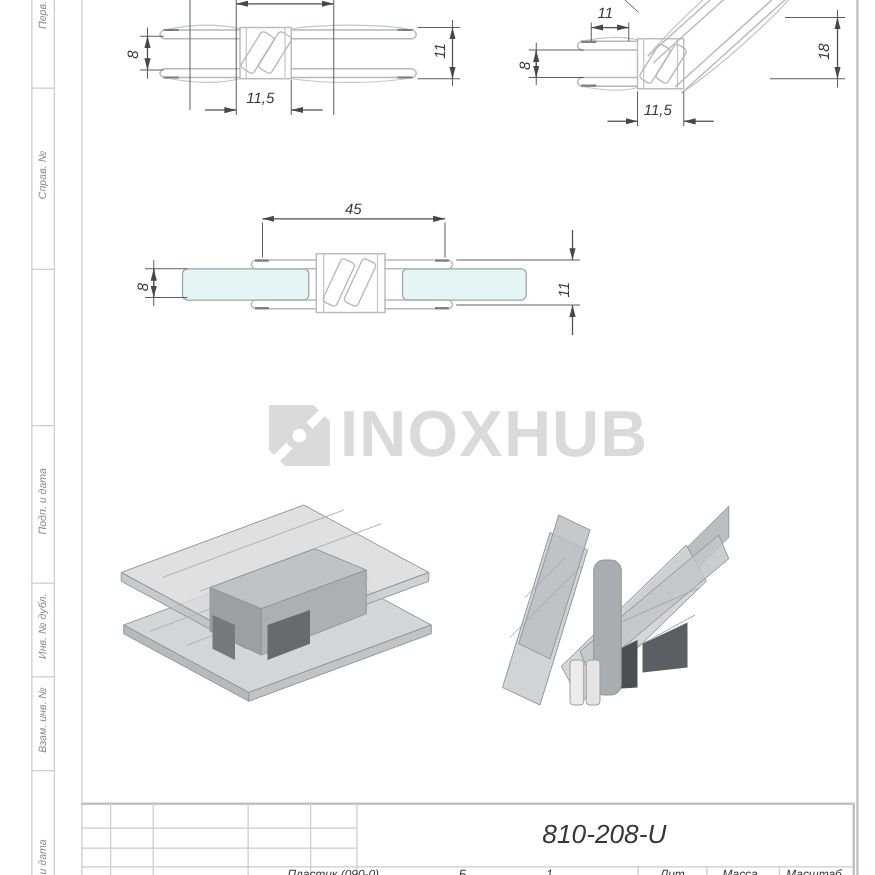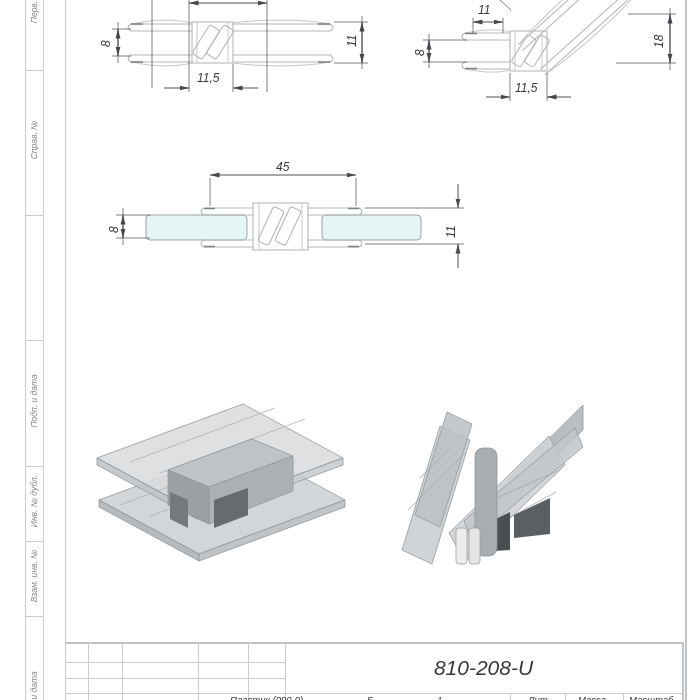--- a/index.html
+++ b/index.html
@@ -69,20 +69,29 @@
 
   <div class="desig-cell">810-208-U</div>
 
   <span class="frag" style="left:230px;">Пластик (090-0)</span>
   <span class="frag" style="left:367px;">Б</span>
   <span class="frag" style="left:437px;">1</span>
   <span class="frag" style="left:528px;">Лит.</span>
   <span class="frag" style="left:578px;">Масса</span>
   <span class="frag" style="left:629px;">Масштаб</span>
 
+  <div class="logo">
+    <svg width="49" height="49" viewBox="0 0 49 49">
+      <path d="M0,0 H36 L49,13 V49 H13 L0,36 Z" fill="#d9dadb"></path>
+      <line x1="5" y1="44" x2="44" y2="5" stroke="#ffffff" stroke-width="7"></line>
+      <circle cx="24.5" cy="24.5" r="11.5" fill="#d9dadb"></circle>
+      <circle cx="24.5" cy="24.5" r="5.5" fill="#ffffff"></circle>
+    </svg>
+    <span class="logo-text">INOXHUB</span>
+  </div>
 
   <svg class="cad" width="700" height="700" viewBox="0 0 700 700">
     <defs>
       <marker id="ah" refX="9.5" refY="3" markerWidth="10" markerHeight="6" orient="auto-start-reverse" markerUnits="userSpaceOnUse">
         <path d="M0,0.5 L9.5,3 L0,5.5 Z" fill="#44484c"></path>
       </marker>
     </defs>
 
     <g>
 

